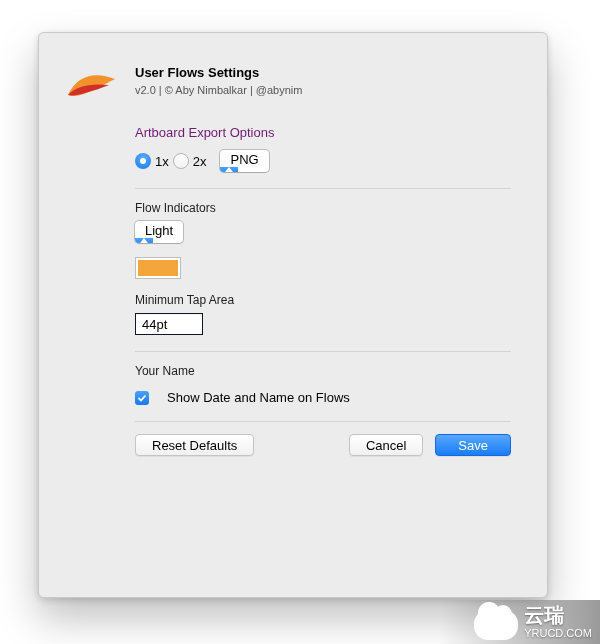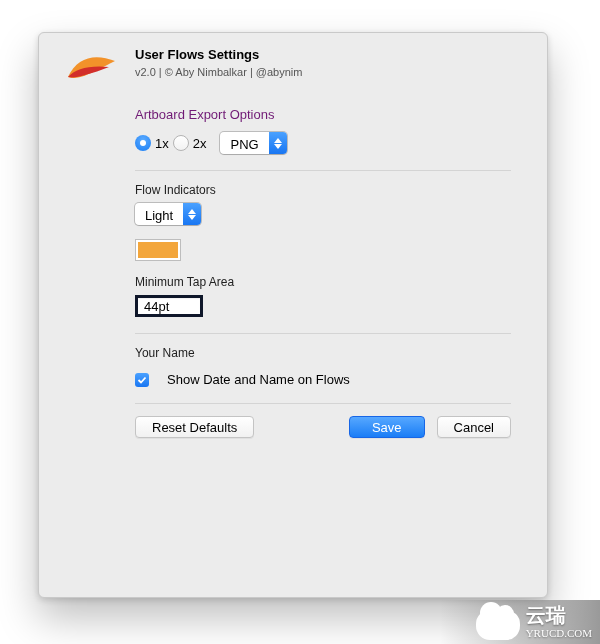--- a/index.html
+++ b/index.html
@@ -15,21 +15,21 @@
   .dialog {
     position: absolute;
     top: 32px;
     left: 38px;
     width: 510px;
     height: 566px;
     background: #ececec;
     border: 1px solid #c9c9c9;
     border-radius: 6px;
     box-shadow: 0 20px 40px rgba(0,0,0,0.25), 0 2px 6px rgba(0,0,0,0.15);
-    padding: 14px 26px 20px 26px;
+    padding: 32px 26px 20px 26px;
   }
   .header {
     display: flex;
     align-items: flex-start;
     gap: 16px;
     margin-bottom: 10px;
   }
   .logo { width: 54px; height: 40px; flex-shrink: 0; }
   .title-block { flex: 1; }
   .title {
@@ -87,20 +87,21 @@
   }
   .select {
     display: inline-flex;
     align-items: stretch;
     height: 22px;
     border-radius: 4px;
     overflow: hidden;
     box-shadow: 0 0 0 1px rgba(0,0,0,0.2), 0 1px 1px rgba(0,0,0,0.1);
     background: #fff;
     font-size: 13px;
+    flex-direction: column;
   }
   .select .sel-text {
     padding: 2px 10px 0 10px;
     display: flex;
     align-items: center;
   }
   .select .sel-arrows {
     width: 18px;
     background: linear-gradient(#4aa1ff,#1976f2);
     display: flex;
@@ -116,21 +117,21 @@
     margin: 16px 0 12px 0;
   }
   .color-swatch {
     width: 46px; height: 22px;
     background: #f3a63c;
     border: 1px solid #bdbdbd;
     box-shadow: inset 0 0 0 2px #fff;
   }
   .text-input {
     height: 22px;
-    border: 3px solid #0f172a;
+    border: 1px solid #0f172a;
     background: #fff;
     padding: 2px 6px;
     font-size: 13px;
     font-family: inherit;
     box-shadow: inset 0 1px 1px rgba(0,0,0,0.06);
   }
   .checkbox-row {
     display: flex;
     align-items: center;
     gap: 18px;
@@ -201,21 +202,21 @@
     text-shadow: 0 1px 2px rgba(0,0,0,0.4);
     line-height: 1;
   }
   .watermark .dom {
     font-size: 11px;
     color: #fff;
     text-shadow: 0 1px 2px rgba(0,0,0,0.4);
     line-height: 1.2;
     margin-top: 2px;
   }
-  .watermark .txtcol { display:flex; flex-direction:column; align-items:flex-start;font-family:Liberation Serif, serif; }
+  .watermark .txtcol { display:flex; flex-direction:column; align-items:flex-start; }
   .wm-bg {
     position: absolute;
     right: 0; bottom: 0;
     width: 160px; height: 44px;
     background: linear-gradient(to right, rgba(0,0,0,0), rgba(70,70,70,0.55));
     pointer-events: none;
   }
 </style>
 </head>
 <body>
@@ -294,22 +295,22 @@
           </svg>
       </span>
       <span>Show Date and Name on Flows</span>
     </div>
 
     <hr class="divider">
 
     <div class="footer">
       <button class="btn">Reset Defaults</button>
       <span class="spacer"></span>
+      <button class="btn">Cancel</button>
       <button class="btn primary">Save</button>
-      <button class="btn">Cancel</button>
     </div>
 
   </div>
 </div>
 
 <div class="wm-bg"></div>
 <div class="watermark">
   <div class="cloud"></div>
   <div class="txtcol">
     <div class="cn">云瑞</div>

